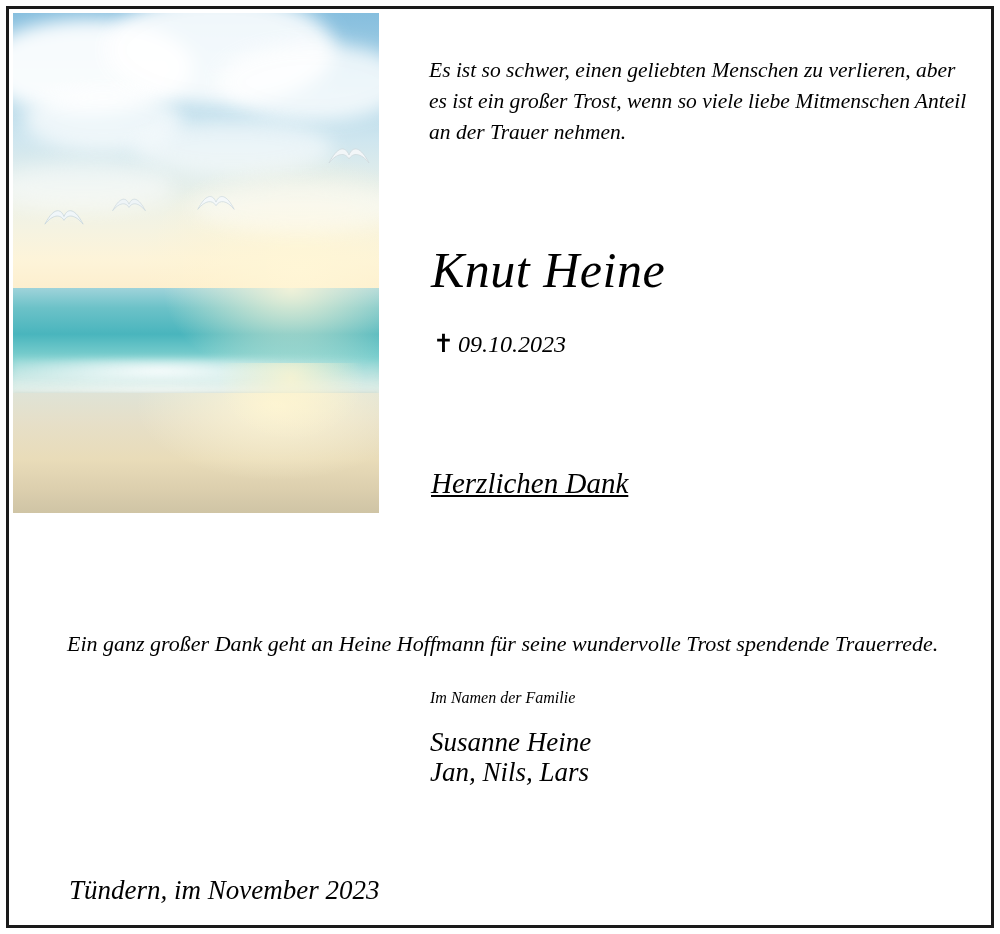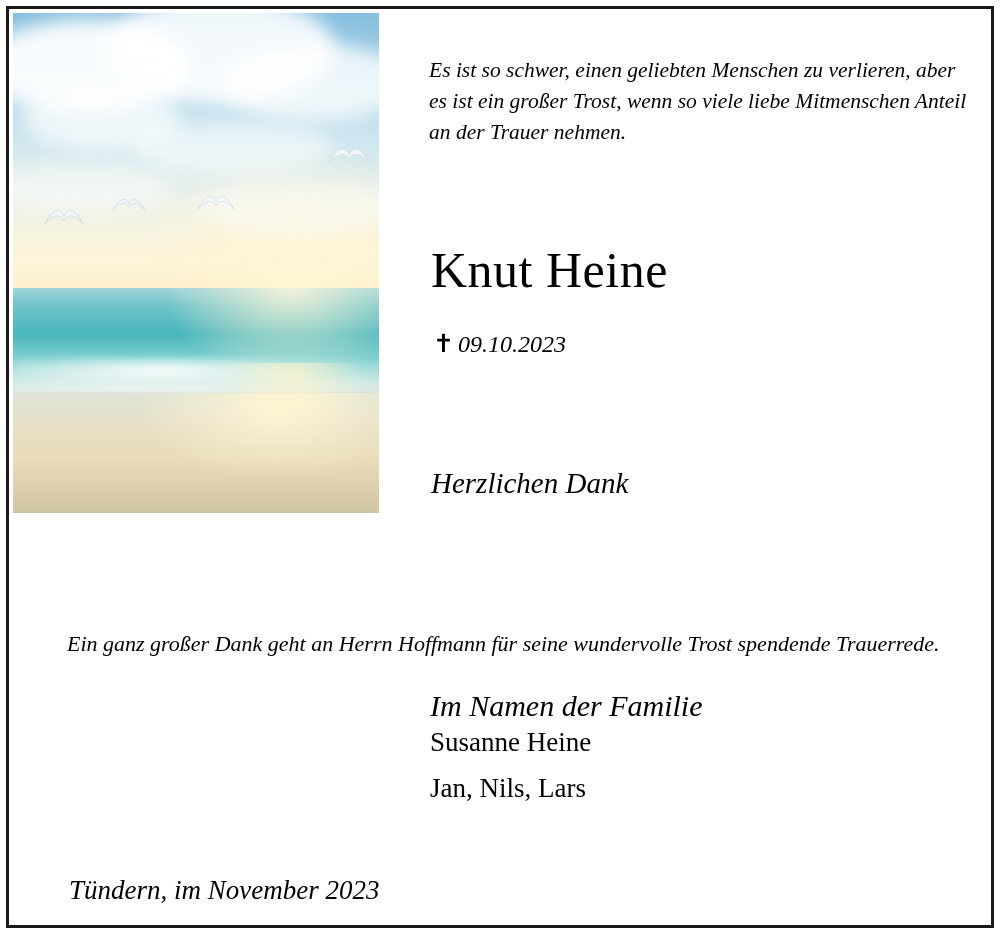--- a/index.html
+++ b/index.html
@@ -113,20 +113,21 @@
     font-style: italic;
     font-size: 21.5px;
     line-height: 31px;
   }
   .name {
     position: absolute;
     left: 422px;
     top: 232px;
     font-size: 50px;
     letter-spacing: 0.5px;
+    font-style: italic;
   }
   .date-row {
     position: absolute;
     left: 424px;
     top: 320px;
     font-size: 24px;
     font-style: italic;
     display: flex;
     align-items: baseline;
   }
@@ -135,20 +136,21 @@
     font-size: 25px;
     margin-right: 4px;
     font-family: "DejaVu Serif", serif;
   }
   .thanks {
     position: absolute;
     left: 422px;
     top: 458px;
     font-size: 29px;
     font-style: italic;
+    text-decoration: underline;
   }
   .body1 {
     position: absolute;
     left: 58px;
     top: 526px;
     width: 875px;
     font-size: 22px;
     font-style: italic;
     line-height: 30px;
   }
@@ -158,30 +160,31 @@
     top: 620px;
     width: 890px;
     font-size: 22px;
     font-style: italic;
     line-height: 30px;
   }
   .family-label {
     position: absolute;
     left: 421px;
     top: 680px;
-    font-size: 30px;
+    font-size: 16px;
     font-style: italic;
   }
   .fam {
     position: absolute;
     left: 421px;
     font-size: 27px;
+    font-style: italic;
   }
   .fam1 { top: 718px; }
-  .fam2 { top: 764px; }
+  .fam2 { top: 748px; }
   .fam3 { top: 810px; }
   .place {
     position: absolute;
     left: 60px;
     top: 866px;
     font-size: 27px;
     font-style: italic;
   }
 </style>
 </head>
@@ -232,21 +235,21 @@
 
     <div class="name">Knut Heine</div>
 
     <div class="date-row">
       <span class="cross">✝</span>
       <span>09.10.2023</span>
     </div>
 
     <div class="thanks">Herzlichen Dank</div>
 
-    <div class="body2">Ein ganz großer Dank geht an Herrn Hoffmann für seine wundervolle Trost spendende Trauerrede.</div>
+    <div class="body2">Ein ganz großer Dank geht an Heine Hoffmann für seine wundervolle Trost spendende Trauerrede.</div>
 
     <div class="family-label">Im Namen der Familie</div>
     <div class="fam fam1">Susanne Heine</div>
     <div class="fam fam2">Jan, Nils, Lars</div>
 
     <div class="place">Tündern, im November 2023</div>
 
   </div>
 </div>
 

